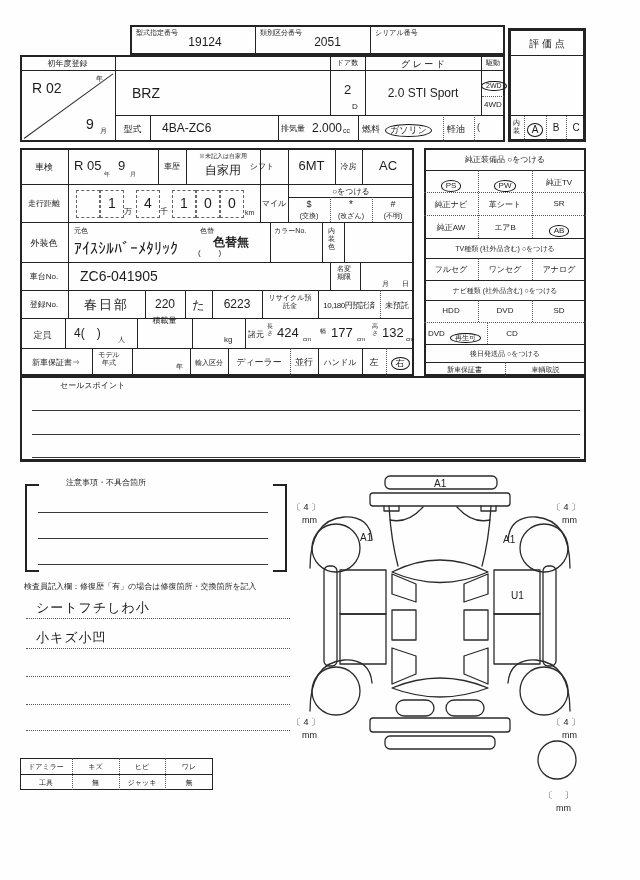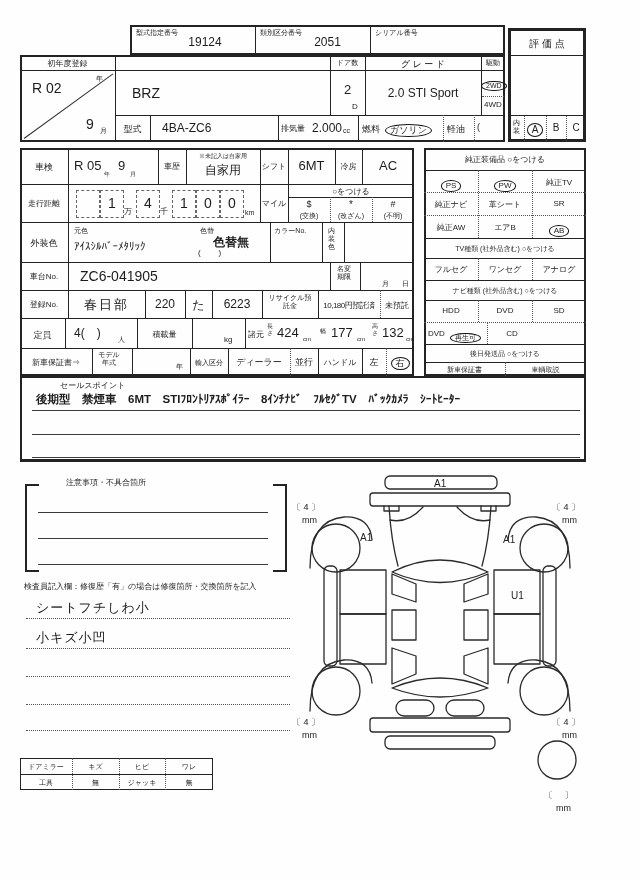--- a/index.html
+++ b/index.html
@@ -11,21 +11,21 @@
   .hl{position:absolute;background:#232323;height:1px;}
   .vl{position:absolute;background:#232323;width:1px;}
   .hlt{position:absolute;background:#3a3a3a;height:1px;}
   .hd{position:absolute;border-top:1px dotted #555;height:0;}
   .vd{position:absolute;border-left:1px dotted #555;width:0;}
   .dash{position:absolute;border:1px dashed #666;width:22px;height:26px;
         text-align:center;font-size:14px;line-height:25px;}
   .circ{display:inline-block;border:1.5px solid #141414;border-radius:50%;padding:0 4px;line-height:1.2;}
   .vt{word-break:break-all;line-height:1.15;white-space:normal;}
   .s6{font-size:6px}.s7{font-size:7px}.s8{font-size:8px}.s9{font-size:9px}
-  .s10{font-size:10px}.s11{font-size:11px}.s12{font-size:12px}.s13{font-size:13px}
+  .s10{font-size:10px}.s11{font-size:16px}.s12{font-size:12px}.s13{font-size:13px}
   .s14{font-size:14px}.b{font-weight:bold}
   .brkL{position:absolute;border-left:2px solid #232323;border-top:2px solid #232323;border-bottom:2px solid #232323;}
   .brkR{position:absolute;border-right:2px solid #232323;border-top:2px solid #232323;border-bottom:2px solid #232323;}
   svg text{font-family:"Liberation Sans",sans-serif;}
 </style>
 </head>
 <body>
 
 <div id="sheet">
 
@@ -111,21 +111,21 @@
   <div class="vl" style="left:335px;top:148px;height:36px"></div>
   <div class="vl" style="left:362px;top:148px;height:36px"></div>
   <span class="c s9 ctr" style="left:20px;top:161px;width:48px">車検</span>
   <span class="c s13" style="left:74px;top:158px">R 05</span>
   <span class="c s6" style="left:104px;top:170px">年</span>
   <span class="c s13" style="left:118px;top:158px">9</span>
   <span class="c s6" style="left:130px;top:170px">月</span>
   <span class="c s8 ctr" style="left:158px;top:161px;width:28px">車歴</span>
   <span class="c s6 ctr" style="left:186px;top:152px;width:74px">※未記入は自家用</span>
   <span class="c s12 ctr" style="left:186px;top:162px;width:74px">自家用</span>
-  <span class="c s8 ctr" style="left:260px;top:161px;width:28px">シフト</span>
+  <span class="c s8 ctr" style="left:248px;top:161px;width:28px">シフト</span>
   <span class="c s13 ctr" style="left:288px;top:158px;width:47px">6MT</span>
   <span class="c s8 ctr" style="left:335px;top:161px;width:27px">冷房</span>
   <span class="c s13 ctr" style="left:362px;top:158px;width:52px">AC</span>
 
   <div class="vl" style="left:68px;top:184px;height:38px"></div>
   <div class="vl" style="left:260px;top:184px;height:38px"></div>
   <div class="vl" style="left:288px;top:184px;height:38px"></div>
   <span class="c s8 ctr" style="left:20px;top:198px;width:48px">走行距離</span>
   <span class="dash" style="left:76px;top:190px"></span>
   <span class="dash" style="left:100px;top:190px">1</span>
@@ -186,21 +186,21 @@
   <span class="c s8 ctr" style="left:318px;top:300px;width:62px;letter-spacing:-0.5px">10,180円預託済</span>
   <span class="c s8 ctr" style="left:380px;top:300px;width:34px">未預託</span>
 
   <div class="vl" style="left:65px;top:318px;height:30px"></div>
   <div class="vl" style="left:137px;top:318px;height:30px"></div>
   <div class="vl" style="left:192px;top:318px;height:30px"></div>
   <div class="vl" style="left:245px;top:318px;height:30px"></div>
   <span class="c s9 ctr" style="left:20px;top:329px;width:45px">定員</span>
   <span class="c s12" style="left:74px;top:325px">4(　)</span>
   <span class="c s7" style="left:118px;top:335px">人</span>
-  <span class="c s8 ctr" style="left:137px;top:329px;width:55px">積載量</span>
+  <span class="c s8 ctr" style="left:137px;top:315px;width:55px">積載量</span>
   <span class="c s8" style="left:224px;top:335px">kg</span>
   <span class="c s8" style="left:248px;top:329px">諸元</span>
   <span class="c s6 vt" style="left:267px;top:323px;width:8px">長さ</span>
   <span class="c s13" style="left:277px;top:325px">424</span>
   <span class="c s6" style="left:303px;top:336px">cm</span>
   <span class="c s6 vt" style="left:320px;top:328px;width:8px">幅</span>
   <span class="c s13" style="left:331px;top:325px">177</span>
   <span class="c s6" style="left:357px;top:336px">cm</span>
   <span class="c s6 vt" style="left:372px;top:323px;width:8px">高さ</span>
   <span class="c s13" style="left:382px;top:325px">132</span>
@@ -267,21 +267,20 @@
   <span class="c s8" style="left:428px;top:329px">DVD</span>
   <span class="c" style="left:450px;top:326px"><span class="circ s7">再生可</span></span>
   <span class="c s8 ctr" style="left:487px;top:329px;width:50px">CD</span>
 
   <span class="c s7 ctr" style="left:424px;top:349px;width:162px">後日発送品 ○をつける</span>
   <span class="c s7 ctr" style="left:424px;top:365px;width:81px">新車保証書</span>
   <span class="c s7 ctr" style="left:505px;top:365px;width:81px">車輌取説</span>
 
   <div class="box" style="left:20px;top:376px;width:566px;height:86px;border-bottom-width:3px"></div>
   <span class="c s8" style="left:60px;top:380px">セールスポイント</span>
-  <span class="c" style="left:36px;top:392px;font-size:11.5px;font-weight:bold">後期型　禁煙車　6MT　STIﾌﾛﾝﾄﾘｱｽﾎﾟｲﾗｰ　8ｲﾝﾁﾅﾋﾞ　ﾌﾙｾｸﾞTV　ﾊﾞｯｸｶﾒﾗ　ｼｰﾄﾋｰﾀｰ</span>
   <div class="hlt" style="left:32px;top:410px;width:548px"></div>
   <div class="hlt" style="left:32px;top:434px;width:548px"></div>
   <div class="hlt" style="left:32px;top:457px;width:548px"></div>
 
   <span class="c s8" style="left:66px;top:477px">注意事項・不具合箇所</span>
   <div class="brkL" style="left:25px;top:484px;width:12px;height:84px"></div>
   <div class="brkR" style="left:273px;top:484px;width:12px;height:84px"></div>
   <div class="hlt" style="left:38px;top:512px;width:230px"></div>
   <div class="hlt" style="left:38px;top:538px;width:230px"></div>
   <div class="hlt" style="left:38px;top:564px;width:230px"></div>

